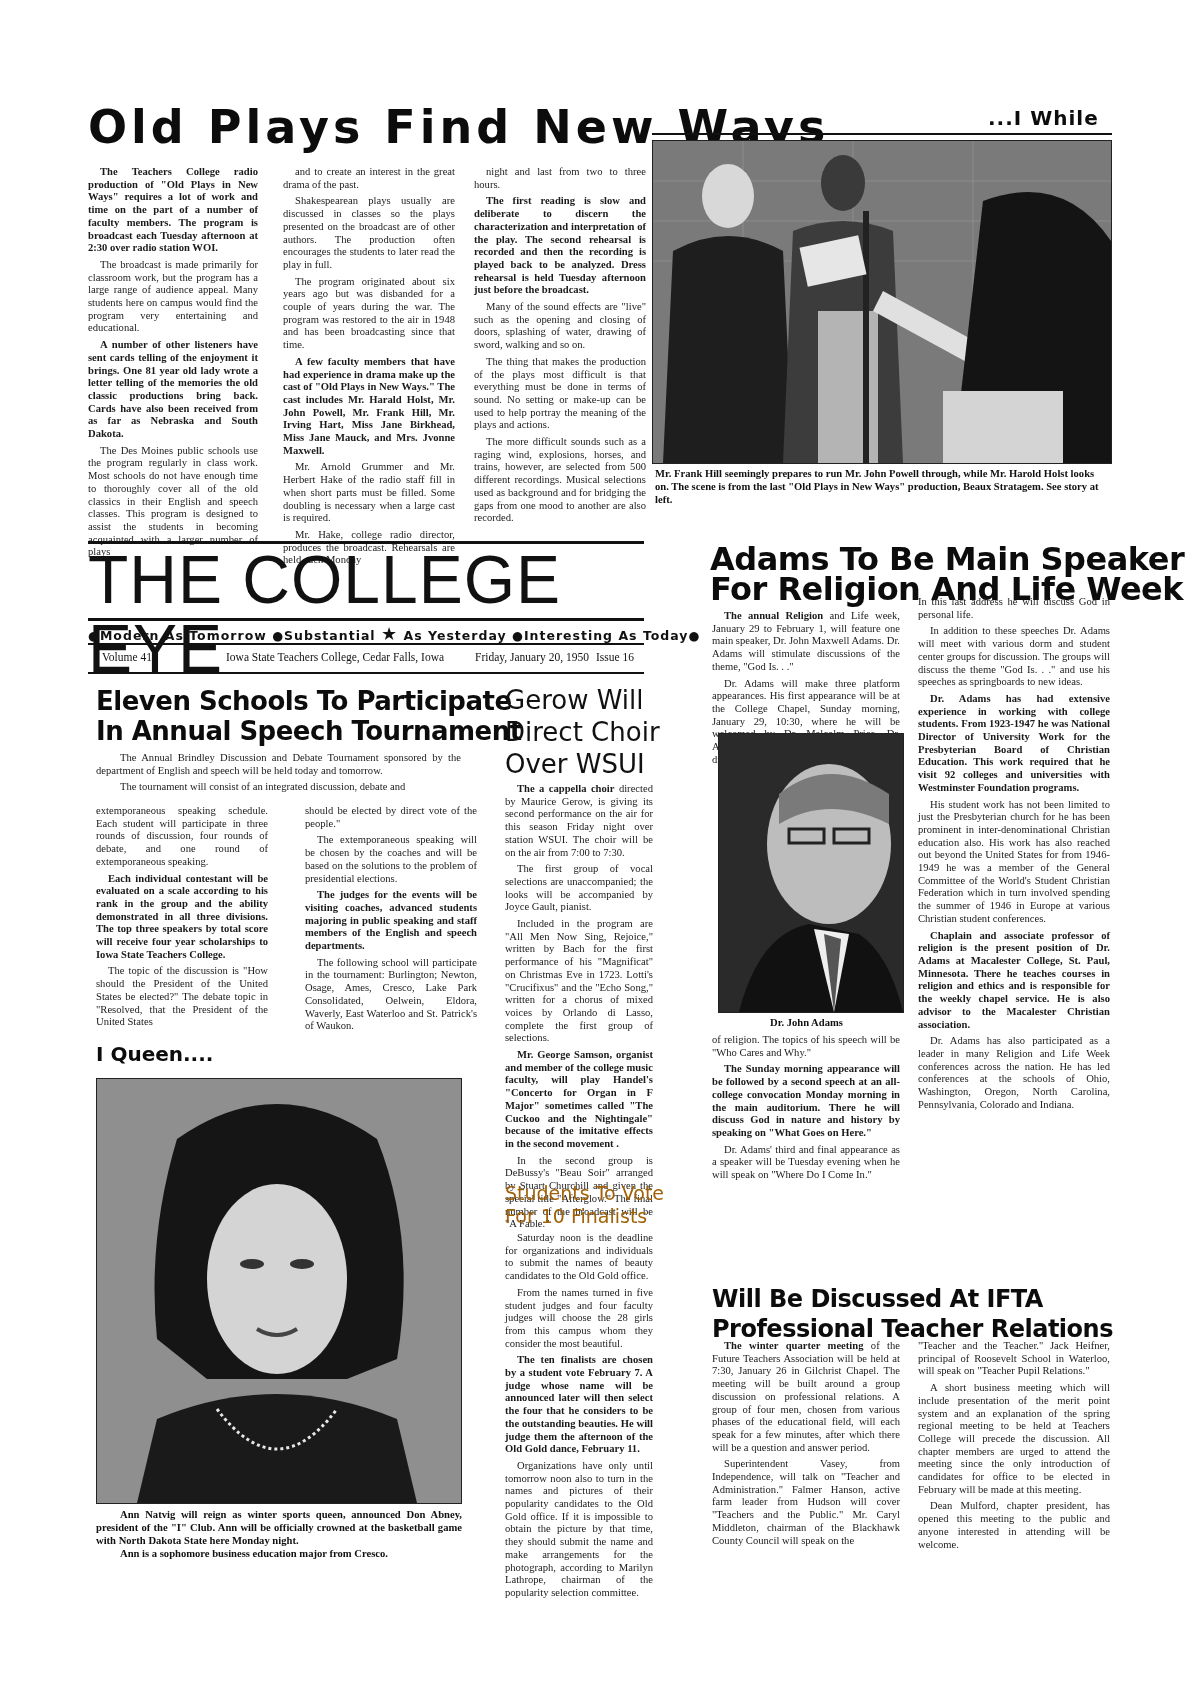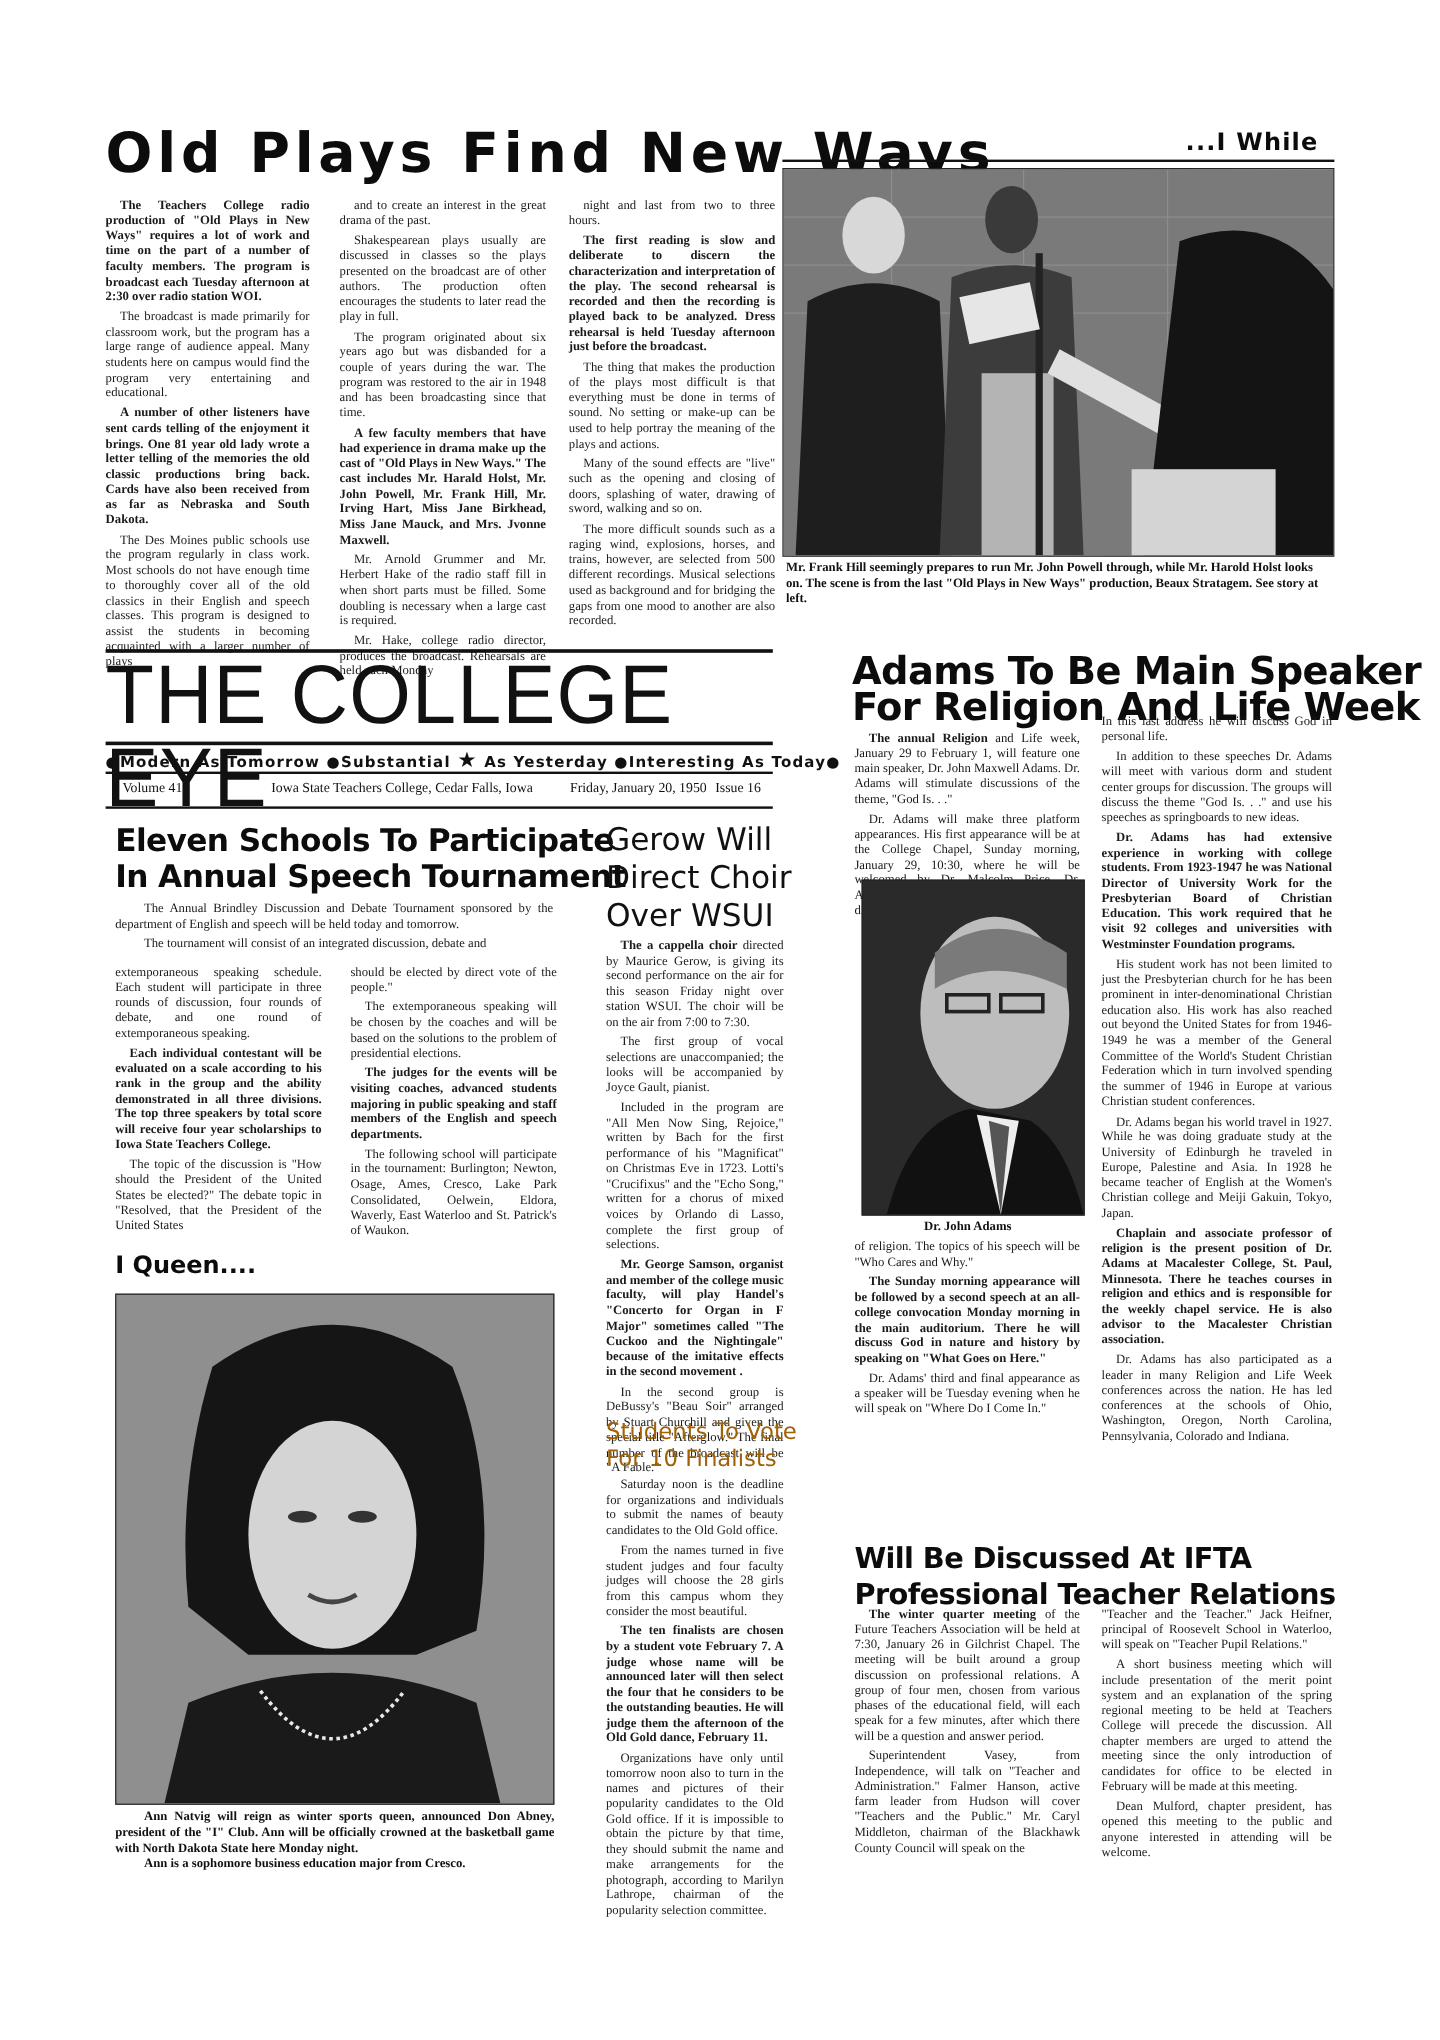--- a/index.html
+++ b/index.html
@@ -34,22 +34,22 @@
     <p>and to create an interest in the great drama of the past.</p>
     <p>Shakespearean plays usually are discussed in classes so the plays presented on the broadcast are of other authors. The production often encourages the students to later read the play in full.</p>
     <p>The program originated about six years ago but was disbanded for a couple of years during the war. The program was restored to the air in 1948 and has been broadcasting since that time.</p>
     <p class="b">A few faculty members that have had experience in drama make up the cast of "Old Plays in New Ways." The cast includes Mr. Harald Holst, Mr. John Powell, Mr. Frank Hill, Mr. Irving Hart, Miss Jane Birkhead, Miss Jane Mauck, and Mrs. Jvonne Maxwell.</p>
     <p>Mr. Arnold Grummer and Mr. Herbert Hake of the radio staff fill in when short parts must be filled. Some doubling is necessary when a large cast is required.</p>
     <p>Mr. Hake, college radio director, produces the broadcast. Rehearsals are held each Monday</p>
   </div>
 <div class="col" style="left:474px;top:166px;width:172px;" id="ts-c2">
     <p>night and last from two to three hours.</p>
     <p class="b">The first reading is slow and deliberate to discern the characterization and interpretation of the play. The second rehearsal is recorded and then the recording is played back to be analyzed. Dress rehearsal is held Tuesday afternoon just before the broadcast.</p>
+    <p>Many of the sound effects are "live" such as the opening and closing of doors, splashing of water, drawing of sword, walking and so on.</p>
     <p>The thing that makes the production of the plays most difficult is that everything must be done in terms of sound. No setting or make-up can be used to help portray the meaning of the plays and actions.</p>
-    <p>Many of the sound effects are "live" such as the opening and closing of doors, splashing of water, drawing of sword, walking and so on.</p>
     <p>The more difficult sounds such as a raging wind, explosions, horses, and trains, however, are selected from 500 different recordings. Musical selections used as background and for bridging the gaps from one mood to another are also recorded.</p>
   </div>
 
 <div class="photo" style="left:652px;top:140px;width:458px;height:322px;background:linear-gradient(135deg,#8a8a8a 0%,#5a5a5a 35%,#9a9a9a 55%,#3a3a3a 100%);">
   <svg width="458" height="322" viewBox="0 0 458 322">
     <rect x="0" y="0" width="458" height="322" fill="#7a7a7a"></rect>
     <g stroke="#999" stroke-width="1" opacity="0.6">
       <line x1="0" y1="40" x2="458" y2="40"></line>
         <line x1="0" y1="80" x2="458" y2="80"></line>
         <line x1="0" y1="120" x2="458" y2="120"></line>
@@ -97,21 +97,21 @@
 </div>
 <div class="col" style="left:96px;top:752px;width:365px;">
   <p class="b" style="text-indent:24px;font-weight:normal;">The Annual Brindley Discussion and Debate Tournament sponsored by the department of English and speech will be held today and tomorrow.</p>
   <p style="text-indent:24px;">The tournament will consist of an integrated discussion, debate and</p>
 </div>
 <div class="col" style="left:96px;top:805px;width:172px;" id="sp-c0">
     <p style="text-indent: 0px;">extemporaneous speaking schedule. Each student will participate in three rounds of discussion, four rounds of debate, and one round of extemporaneous speaking.</p>
     <p class="b">Each individual contestant will be evaluated on a scale according to his rank in the group and the ability demonstrated in all three divisions. The top three speakers by total score will receive four year scholarships to Iowa State Teachers College.</p>
     <p>The topic of the discussion is "How should the President of the United States be elected?" The debate topic in "Resolved, that the President of the United States</p>
   </div>
-<div class="col" style="left:292px;top:805px;width:172px;" id="sp-c1">
+<div class="col" style="left:305px;top:805px;width:172px;" id="sp-c1">
     <p style="text-indent: 0px;">should be elected by direct vote of the people."</p>
     <p>The extemporaneous speaking will be chosen by the coaches and will be based on the solutions to the problem of presidential elections.</p>
     <p class="b">The judges for the events will be visiting coaches, advanced students majoring in public speaking and staff members of the English and speech departments.</p>
     <p>The following school will participate in the tournament: Burlington; Newton, Osage, Ames, Cresco, Lake Park Consolidated, Oelwein, Eldora, Waverly, East Waterloo and St. Patrick's of Waukon.</p>
   </div>
 
 <div class="hl abs" style="left:96px;top:1044px;font-size:20px;">I Queen....</div>
 <div class="photo" style="left:96px;top:1078px;width:364px;height:424px;background:#8d8d8d;">
   <svg width="364" height="424" viewBox="0 0 364 424">
     <rect width="364" height="424" fill="#8f8f8f"></rect>
@@ -177,21 +177,20 @@
 <div class="col" style="left:712px;top:1034px;width:188px;" id="ad-c1b">
     <p style="text-indent: 0px;">of religion. The topics of his speech will be "Who Cares and Why."</p>
     <p class="b">The Sunday morning appearance will be followed by a second speech at an all-college convocation Monday morning in the main auditorium. There he will discuss God in nature and history by speaking on "What Goes on Here."</p>
     <p>Dr. Adams' third and final appearance as a speaker will be Tuesday evening when he will speak on "Where Do I Come In."</p>
   </div>
 <div class="col" style="left:918px;top:596px;width:192px;" id="ad-c2">
     <p style="text-indent: 0px;">In this last address he will discuss God in personal life.</p>
     <p>In addition to these speeches Dr. Adams will meet with various dorm and student center groups for discussion. The groups will discuss the theme "God Is. . ." and use his speeches as springboards to new ideas.</p>
     <p class="b">Dr. Adams has had extensive experience in working with college students. From 1923-1947 he was National Director of University Work for the Presbyterian Board of Christian Education. This work required that he visit 92 colleges and universities with Westminster Foundation programs.</p>
     <p>His student work has not been limited to just the Presbyterian church for he has been prominent in inter-denominational Christian education also. His work has also reached out beyond the United States for from 1946-1949 he was a member of the General Committee of the World's Student Christian Federation which in turn involved spending the summer of 1946 in Europe at various Christian student conferences.</p>
-    <p>Dr. Adams began his world travel in 1927. While he was doing graduate study at the University of Edinburgh he traveled in Europe, Palestine and Asia. In 1928 he became teacher of English at the Women's Christian college and Meiji Gakuin, Tokyo, Japan.</p>
     <p class="b">Chaplain and associate professor of religion is the present position of Dr. Adams at Macalester College, St. Paul, Minnesota. There he teaches courses in religion and ethics and is responsible for the weekly chapel service. He is also advisor to the Macalester Christian association.</p>
     <p>Dr. Adams has also participated as a leader in many Religion and Life Week conferences across the nation. He has led conferences at the schools of Ohio, Washington, Oregon, North Carolina, Pennsylvania, Colorado and Indiana.</p>
   </div>
 
 <div class="hl abs" style="left:712px;top:1284px;font-size:24px;line-height:30px;letter-spacing:-0.5px;">
   <div>Will Be Discussed At IFTA</div>
   <div>Professional Teacher Relations</div>
 </div>
 <div class="col" style="left:712px;top:1340px;width:188px;" id="if-c1">
     <p><b>The winter quarter meeting</b> of the Future Teachers Association will be held at 7:30, January 26 in Gilchrist Chapel. The meeting will be built around a group discussion on professional relations. A group of four men, chosen from various phases of the educational field, will each speak for a few minutes, after which there will be a question and answer period.</p>

